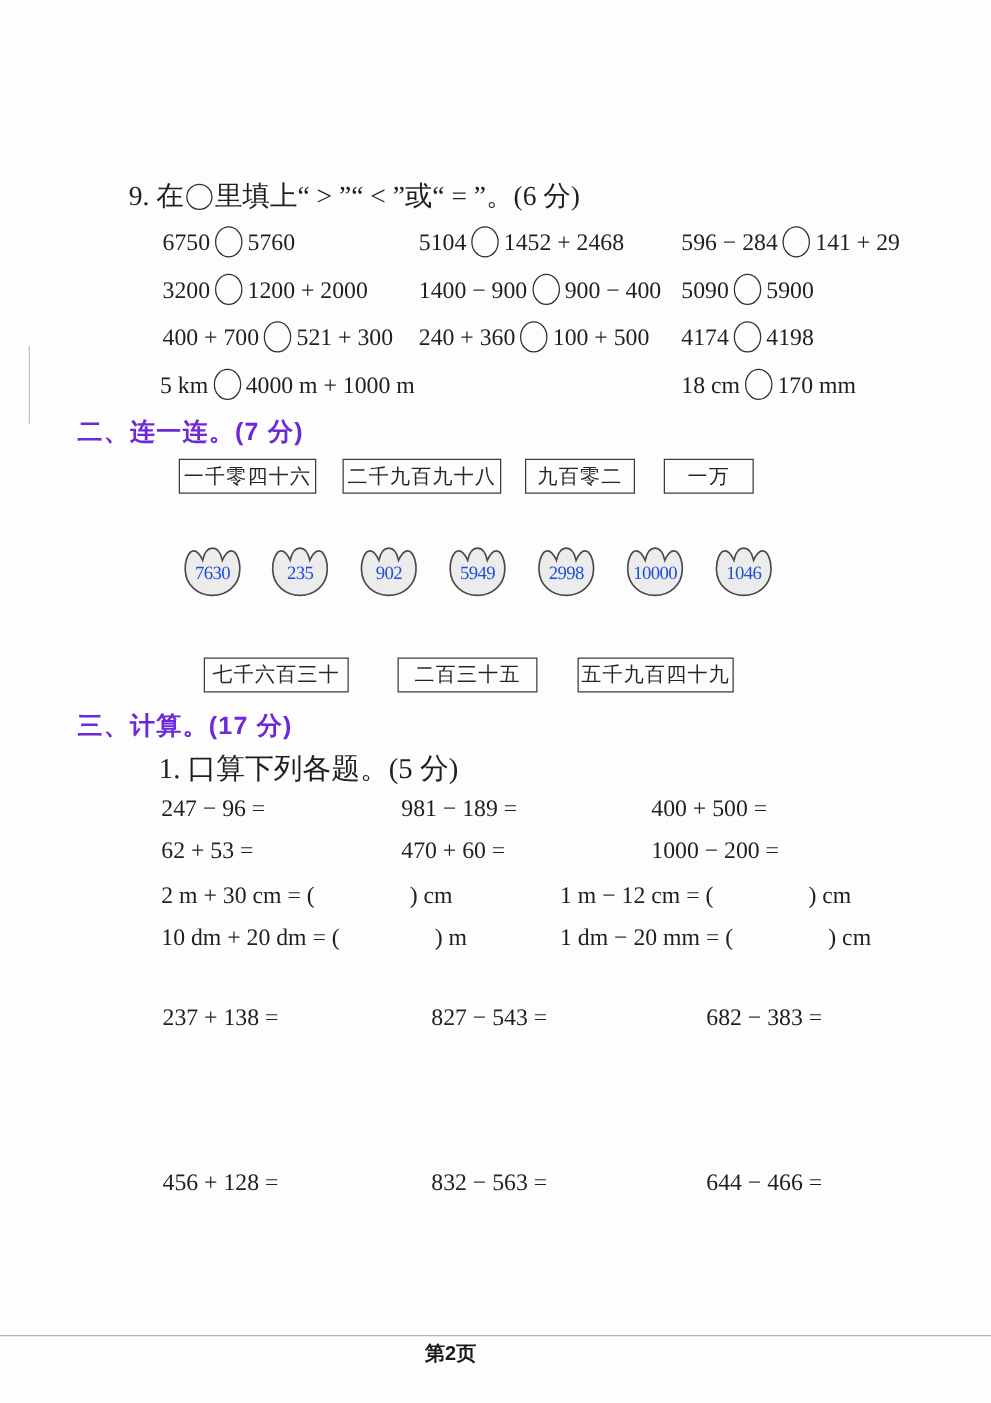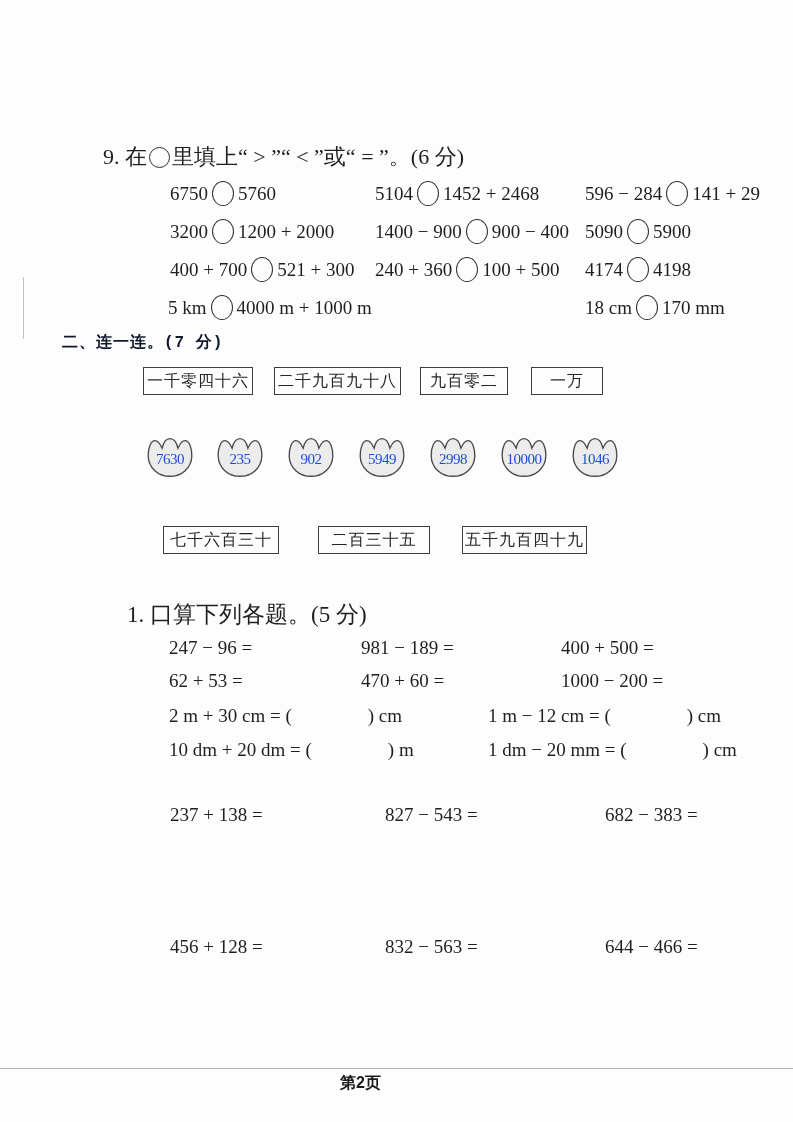--- a/index.html
+++ b/index.html
@@ -4,25 +4,25 @@
 <style>
   html,body { margin:0; padding:0; background:#ffffff; }
   .page {
     position:relative; width:793px; height:1122px;
     background:#fdfdfd; overflow:hidden;
     font-family:"Liberation Serif", serif; color:#1f1f1f;
   }
   .abs { position:absolute; }
   .q-heading { font-size:22px; white-space:nowrap; }
   .sec-heading {
-    font-size:16px; font-weight:bold; white-space:nowrap;
-    font-family:Liberation Mono, monospace; color:#0f172a; letter-spacing:1px;
+    font-size:20px; font-weight:bold; white-space:nowrap;
+    font-family:Liberation Sans, sans-serif; color:#6d28d9; letter-spacing:1px;
   }
   .sub-heading { font-size:23px; white-space:nowrap;margin-left:24px; }
-  .cmp, .expr { font-size:19px; white-space:nowrap;margin-left:40px; }
+  .cmp, .expr { font-size:19px; white-space:nowrap; }
   .circ {
     display:inline-block; width:20px; height:23px;
     border:1.4px solid #2e2e2e; border-radius:50%;
     vertical-align:-6px; margin:0 4px; background:transparent;
   }
   .circ-sm {
     display:inline-block; width:19px; height:19px;
     border:1.3px solid #2e2e2e; border-radius:50%;
     vertical-align:-4px; margin:0 2px;
   }
@@ -118,20 +118,21 @@
     <svg class="tulip" viewBox="0 0 62 50">
         <path d="M31 48 C17 48 5.5 38 5 24 C4.6 14 8.5 5.5 13 5.5 C17.2 5.5 19.6 10 21.6 14.5 C23 8 26 3 31 3 C36 3 39 8 40.4 14.5 C42.4 10 44.8 5.5 49 5.5 C53.5 5.5 57.4 14 57 24 C56.5 38 45 48 31 48 Z" fill="#ececec" stroke="#4a4a4a" stroke-width="1.6"></path>
       </svg>
     <span class="tulip-num">1046</span>
   </div>
 
   <div class="abs wbox" style="left:163px; top:526px; width:114px;">七千六百三十</div>
   <div class="abs wbox" style="left:318px; top:526px; width:110px;">二百三十五</div>
   <div class="abs wbox" style="left:462px; top:526px; width:123px;">五千九百四十九</div>
 
+  <div class="abs sec-heading" style="left:62px; top:567px;">三、计算。(17 分)</div>
   <div class="abs sub-heading" style="left:103px; top:599px;">1. 口算下列各题。(5 分)</div>
 
   <span class="abs expr" style="left:129px; top:637px;">247 − 96 =</span>
   <span class="abs expr" style="left:321px; top:637px;">981 − 189 =</span>
   <span class="abs expr" style="left:521px; top:637px;">400 + 500 =</span>
   <span class="abs expr" style="left:129px; top:670px;">62 + 53 =</span>
   <span class="abs expr" style="left:321px; top:670px;">470 + 60 =</span>
   <span class="abs expr" style="left:521px; top:670px;">1000 − 200 =</span>
 
   <span class="abs expr" style="left:129px; top:703px;">2 m + 30 cm = (　　　　) cm</span>

